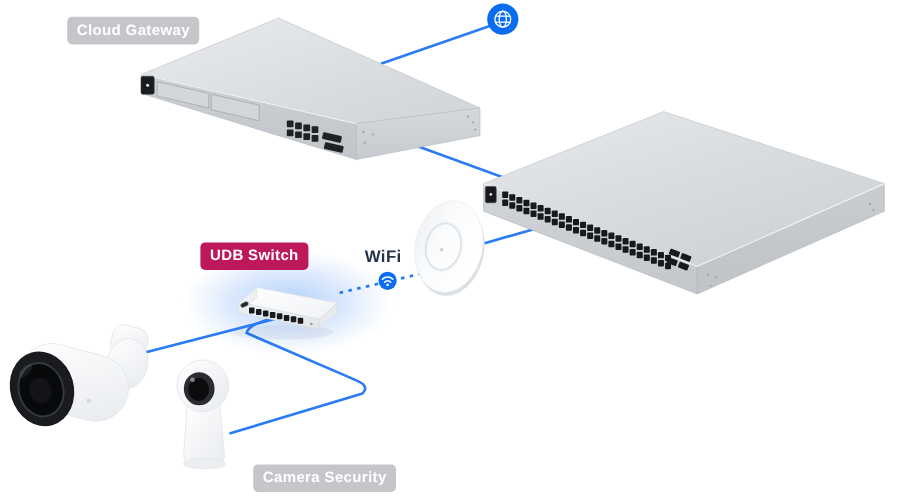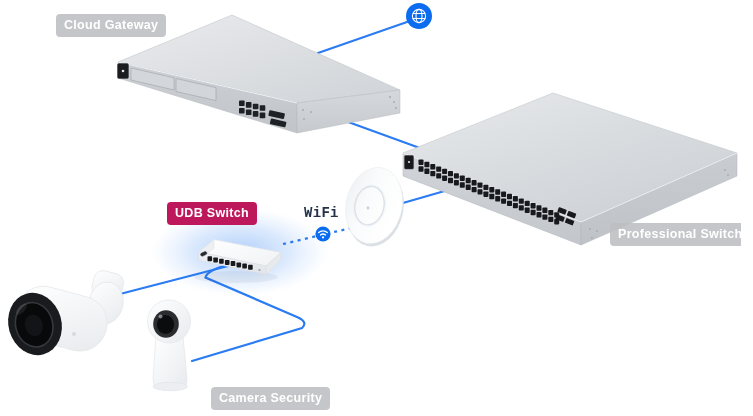--- a/index.html
+++ b/index.html
@@ -276,16 +276,15 @@
     <g>
       <ellipse cx="166" cy="324" rx="12.8" ry="13.8" fill="#2a2c30"></ellipse>
       <ellipse cx="165.5" cy="324.5" rx="8.6" ry="9.6" fill="#0b0c0e"></ellipse>
       <circle cx="160.5" cy="316.5" r="2" fill="#ffffff" opacity="0.45"></circle>
     </g>
   </g>
 </svg>
 
   <div class="badge badge-gray" style="left:56px; top:14px;">Cloud Gateway</div>
   <div class="badge badge-blue" style="left: 127px; top: 202px; background: #be185d; margin-left: 40px;">UDB Switch</div>
-  <div class="wifi-label" style="left: 304px; top: 206px; color: rgb(36, 51, 73); font-family: Liberation Mono, monospace;">WiFi</div>
-  <div class="badge badge-gray" style="left:610px; top:223px;">Professional Switch</div>
+  <div class="wifi-label" style="left: 304px; top: 206px; color: rgb(36, 51, 73);">WiFi</div>
   <div class="badge badge-gray" style="left:211px; top:387px;">Camera Security</div>
 </div>
 
 </body></html>

